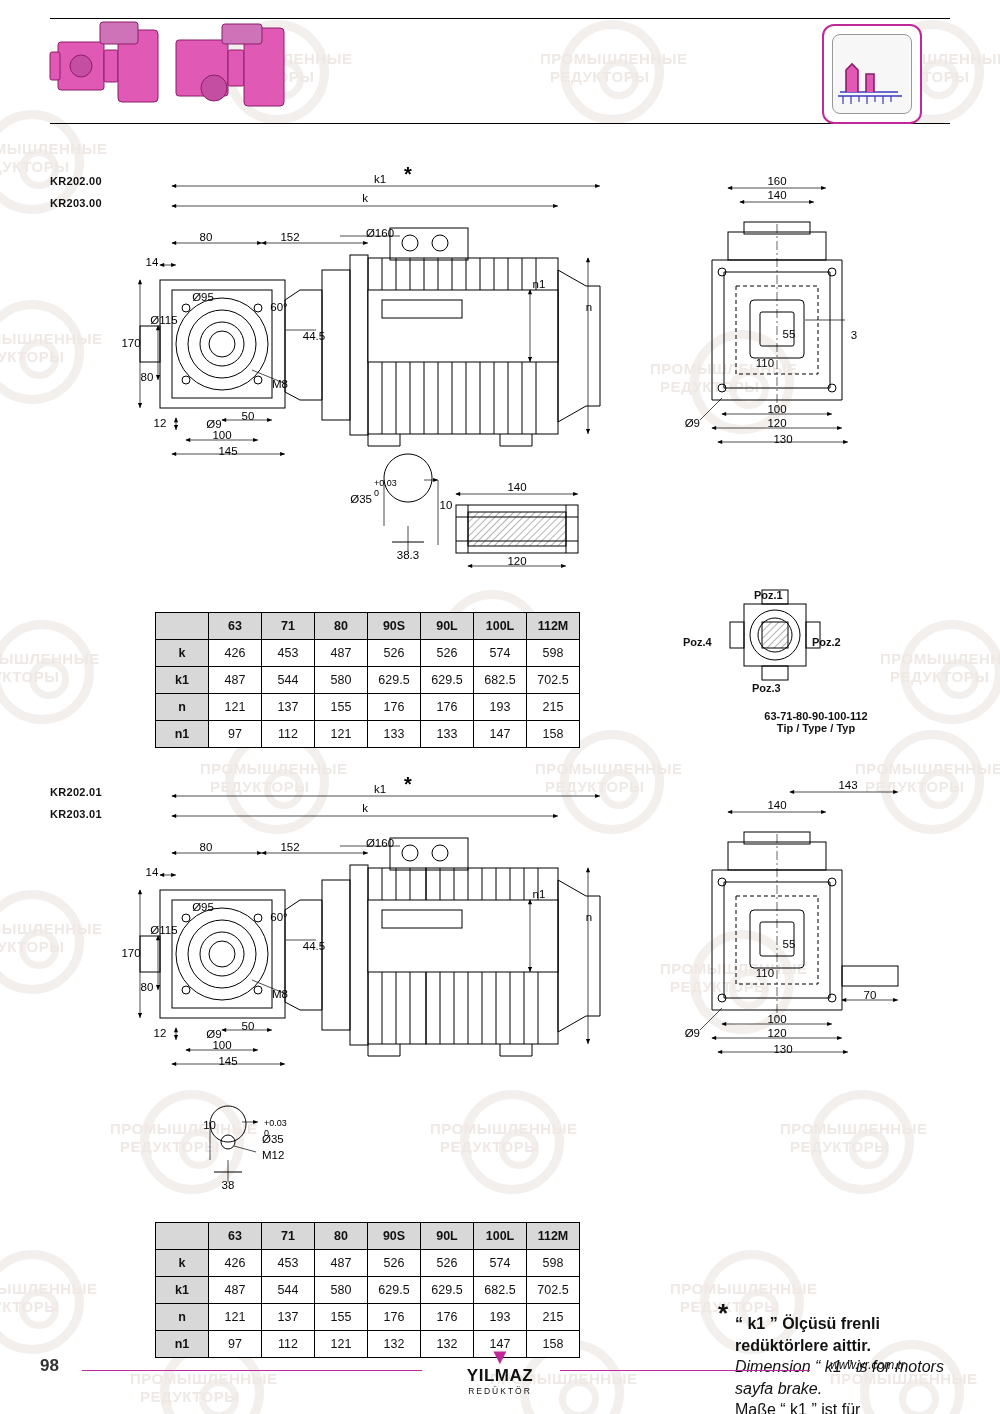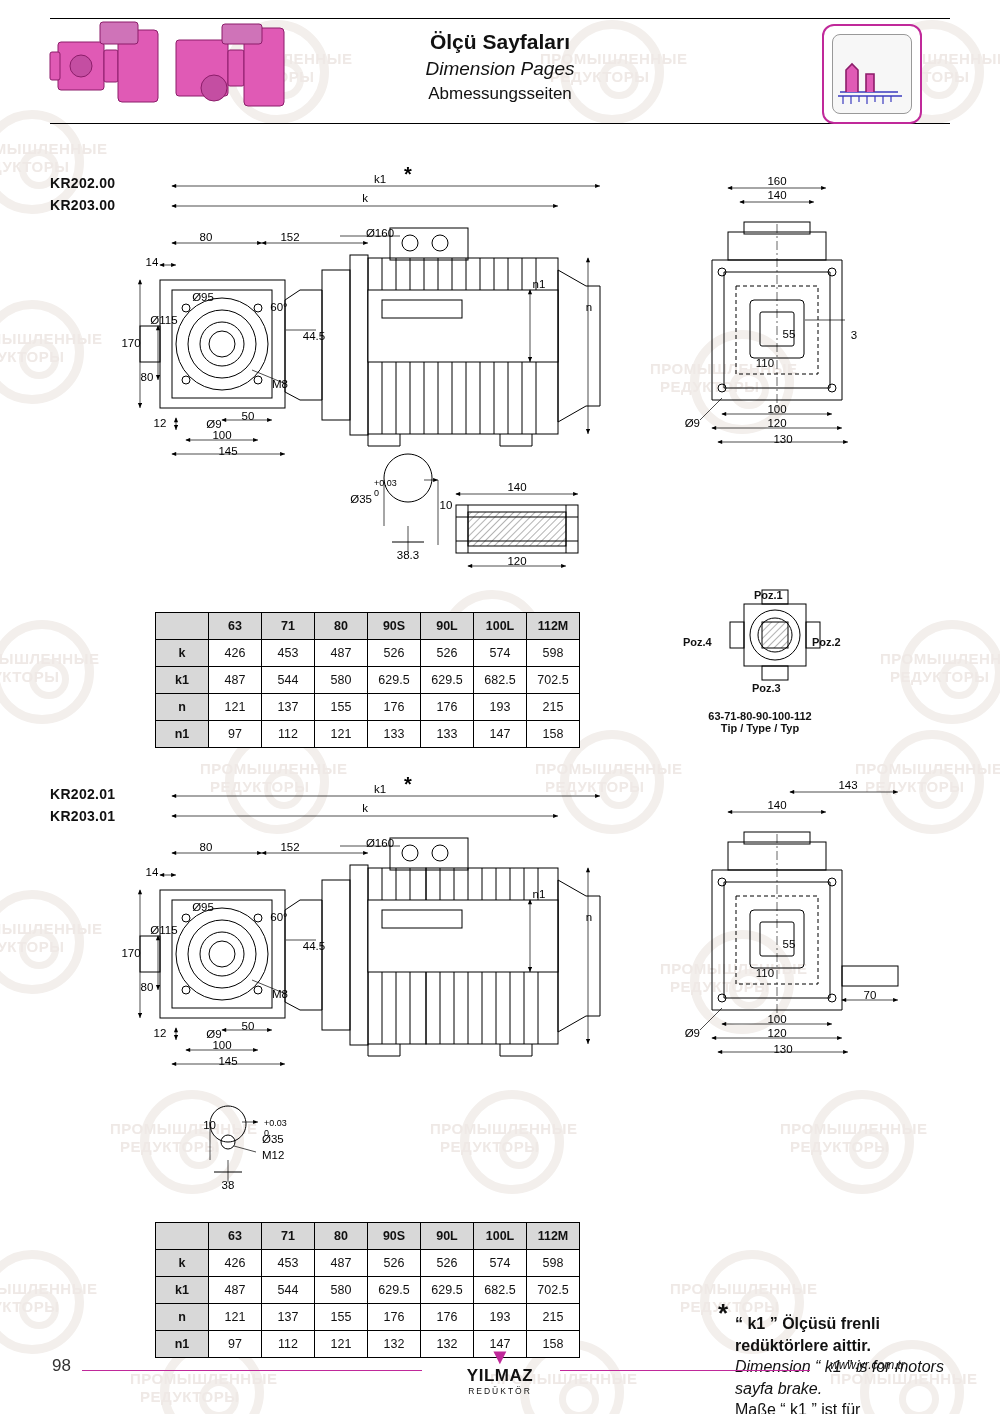--- a/index.html
+++ b/index.html
@@ -38,21 +38,21 @@
     position:absolute;left:822px;top:24px;width:96px;height:96px;
     border:2px solid #c0299a;border-radius:12px;background:#fff;
   }
   .hdr-icon .inner{position:absolute;left:8px;top:8px;right:8px;bottom:8px;border:1px solid #999;border-radius:8px;background:#f7f7f7;}
 
   .subhdr{position:absolute;left:50px;top:134px;font-size:11.5px;}
   .subhdr b{font-weight:bold;}
   .subhdr i{font-style:italic;}
 
   
-  .code{position:absolute;font-size:14px;font-weight:bold;letter-spacing:.3px;}
+  .code{position:absolute;font-size:11px;font-weight:bold;letter-spacing:.3px;}
 
   
   table.dim{
     position:absolute;border-collapse:collapse;font-size:12.5px;background:#fff;
   }
   table.dim th, table.dim td{
     border:1px solid #000;width:52px;height:26px;text-align:center;padding:0;
     font-weight:normal;
   }
   table.dim th{background:#d8d8d8;font-weight:bold;}
@@ -68,21 +68,21 @@
   .tiptxt{position:absolute;text-align:center;font-size:11px;font-weight:bold;}
   .tiptxt .it{font-weight:bold;}
 
   
   .foot{position:absolute;font-size:16px;line-height:1.35;}
   .foot .l1{font-weight:bold;}
   .foot .l2{font-style:italic;}
   .star{position:absolute;font-size:26px;font-weight:bold;line-height:1;}
 
   
-  .pgnum{position:absolute;left:52px;top:1356px;font-size:17px;color:#333;}
+  .pgnum{position:absolute;left:40px;top:1356px;font-size:17px;color:#333;font-weight:bold;}
   .foot-rule-l{position:absolute;left:82px;top:1370px;width:340px;height:0;border-top:1px solid #c0299a;}
   .foot-rule-r{position:absolute;left:560px;top:1370px;width:250px;height:0;border-top:1px solid #c0299a;}
   .url{position:absolute;left:830px;top:1358px;font-size:12px;font-style:italic;}
   .logo{position:absolute;left:430px;top:1348px;width:140px;text-align:center;}
   .logo .mark{font-size:22px;color:#c0299a;line-height:.8;}
   .logo .nm{font-size:17px;font-weight:bold;letter-spacing:.5px;}
   .logo .sub{font-size:8.5px;letter-spacing:2px;}
 
   
   svg.draw{position:absolute;left:0;top:0;width:1000px;height:1414px;z-index:2;pointer-events:none;}
@@ -180,25 +180,20 @@
     <div class="gear" style="left:520px;top:1340px"></div>
     <div class="w" style="left:490px;top:1370px">ПРОМЫШЛЕННЫЕ</div>
 
     <div class="gear" style="left:860px;top:1340px"></div>
     <div class="w" style="left:830px;top:1370px">ПРОМЫШЛЕННЫЕ</div>
   </div>
 
   <div class="hdr-rule"></div>
   <div class="hdr-rule2"></div>
 
-  <div class="hdr-title">
-    <div class="t1">Ölçü Sayfaları</div>
-    <div class="t2">Dimension Pages</div>
-    <div class="t3">Abmessungsseiten</div>
-  </div>
 
   <div class="hdr-icon">
     <div class="inner"></div>
   </div>
 
 
   <div class="code" style="left:50px;top:175px">KR202.00</div>
   <div class="code" style="left:50px;top:197px">KR203.00</div>
 
   <div class="code" style="left:50px;top:786px">KR202.01</div>
@@ -313,21 +308,21 @@
     </tr>
   </tbody>
     </table>
 
 
   <div class="poz" style="left:754px;top:589px">Poz.1</div>
   <div class="poz" style="left:812px;top:636px">Poz.2</div>
   <div class="poz" style="left:752px;top:682px">Poz.3</div>
   <div class="poz" style="left:683px;top:636px">Poz.4</div>
 
-  <div class="tiptxt" style="left:650px;top:710px;width:220px">
+  <div class="tiptxt" style="left:706px;top:710px;width:220px">
     <div>63-71-80-90-100-112</div>
     <div>
       <span>Tip</span>
       <span> / </span><span class="it">Type</span>
       <span> / </span><span>Typ</span>
     </div>
   </div>
 
   <div class="star" style="left:718px;top:1300px">*</div>
   <div class="foot" style="left:735px;top:1313px;width:240px">

